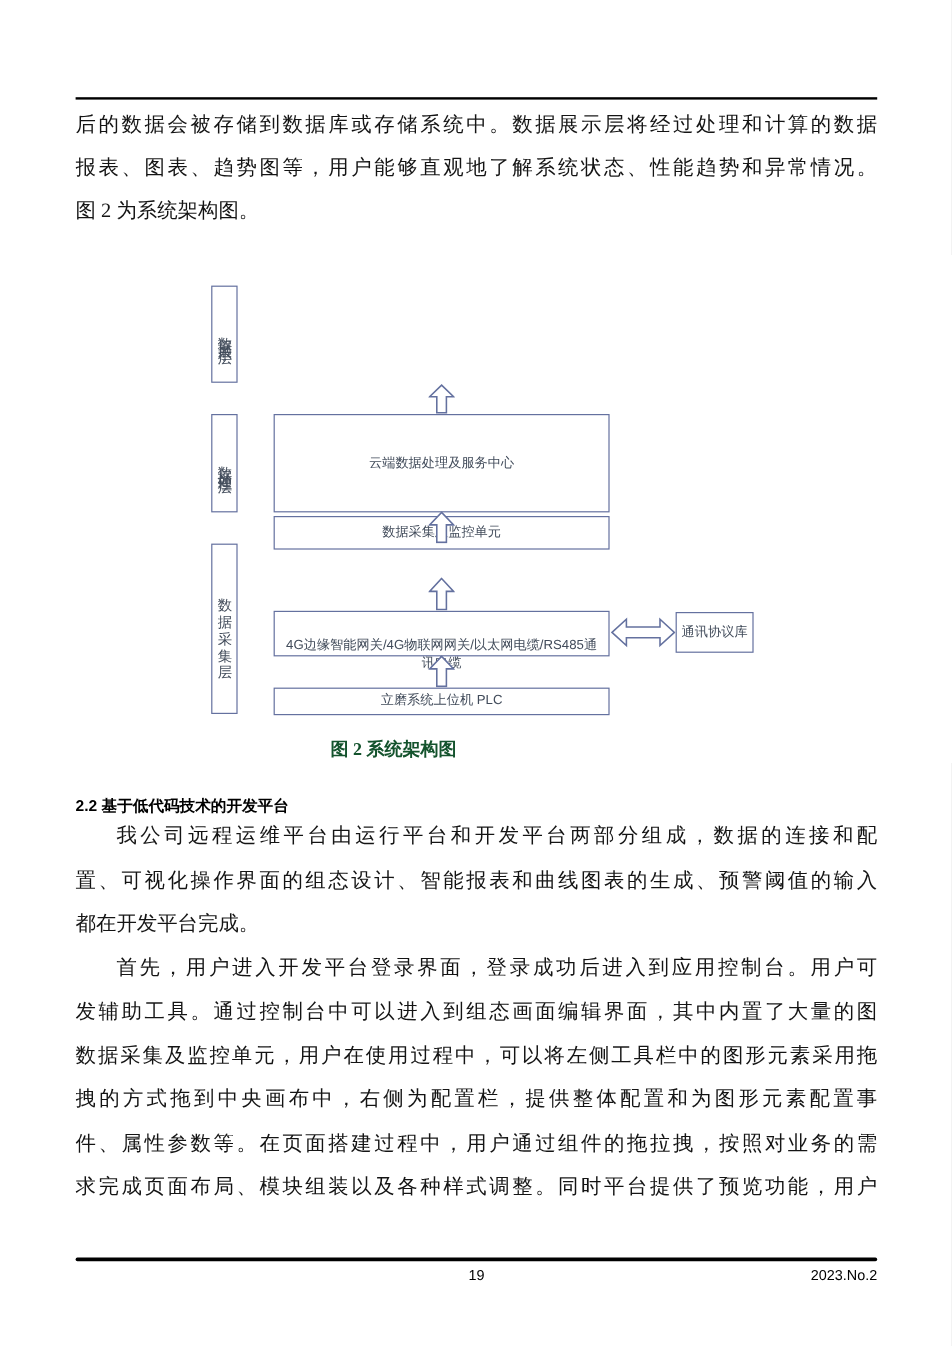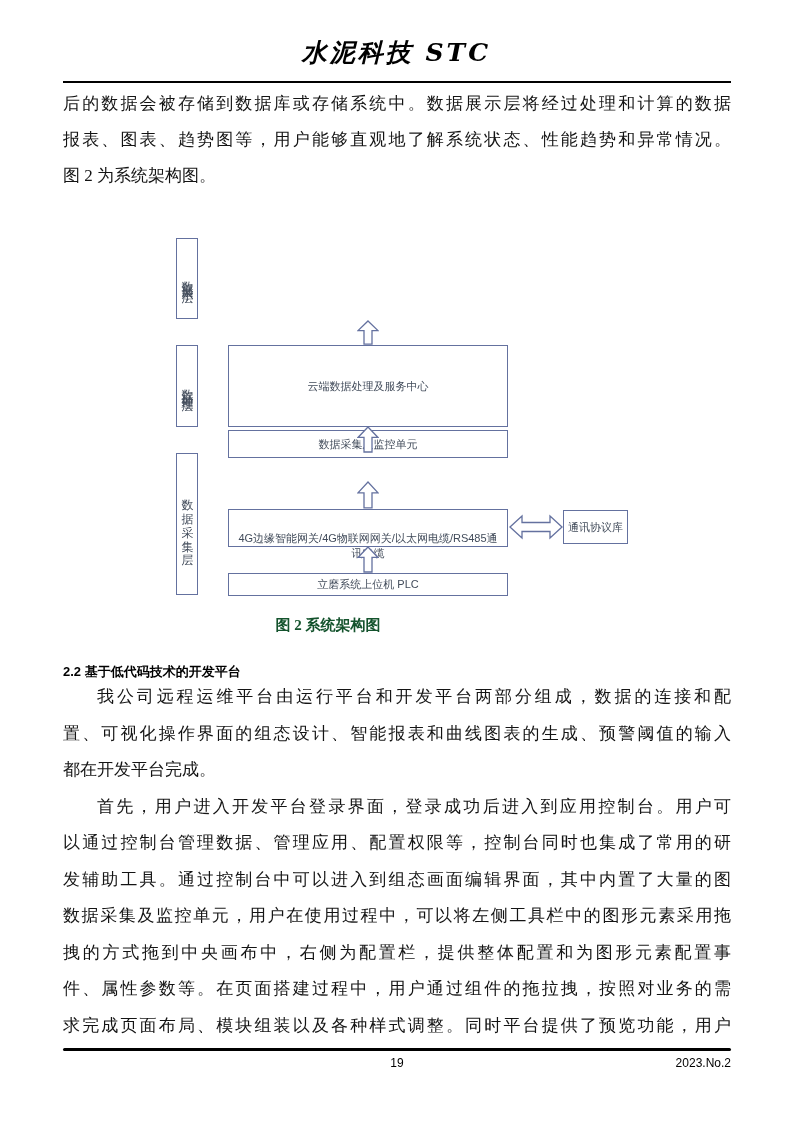--- a/index.html
+++ b/index.html
@@ -56,21 +56,20 @@
     font-family:"Liberation Sans",sans-serif;font-size:12px;color:#000;
   }
   .page-number{position:absolute;left:0;width:100%;text-align:center;}
   .issue{position:absolute;right:0;text-align:right;}
 </style>
 </head>
 <body>
 
 <div class="page">
 
-  <div class="abs journal-title">水泥科技 STC</div>
   <div class="abs header-rule"></div>
 
   <div class="abs textblock" style="top:86px;">
     <div class="bline jline">后的数据会被存储到数据库或存储系统中。数据展示层将经过处理和计算的数据</div>
     <div class="bline jline">报表、图表、趋势图等，用户能够直观地了解系统状态、性能趋势和异常情况。</div>
     <div class="bline pline">图 2 为系统架构图。</div>
   </div>
 
   <div class="abs" style="left:0;top:0;width:793px;height:650px;">
 
@@ -120,21 +119,20 @@
     <div class="abs dcaption">图 2  系统架构图</div>
   </div>
 
   <div class="abs section-heading">2.2 基于低代码技术的开发平台</div>
 
   <div class="abs textblock" style="top:679px;">
     <div class="bline2 jline ind">我公司远程运维平台由运行平台和开发平台两部分组成，数据的连接和配</div>
     <div class="bline2 jline">置、可视化操作界面的组态设计、智能报表和曲线图表的生成、预警阈值的输入</div>
     <div class="bline2 pline">都在开发平台完成。</div>
     <div class="bline2 jline ind">首先，用户进入开发平台登录界面，登录成功后进入到应用控制台。用户可</div>
-    <div class="bline2 jline">以通过控制台管理数据、管理应用、配置权限等，控制台同时也集成了常用的研</div>
     <div class="bline2 jline">发辅助工具。通过控制台中可以进入到组态画面编辑界面，其中内置了大量的图</div>
     <div class="bline2 jline">数据采集及监控单元，用户在使用过程中，可以将左侧工具栏中的图形元素采用拖</div>
     <div class="bline2 jline">拽的方式拖到中央画布中，右侧为配置栏，提供整体配置和为图形元素配置事</div>
     <div class="bline2 jline">件、属性参数等。在页面搭建过程中，用户通过组件的拖拉拽，按照对业务的需</div>
     <div class="bline2 jline">求完成页面布局、模块组装以及各种样式调整。同时平台提供了预览功能，用户</div>
   </div>
 
   <div class="abs footer-rule"></div>
   <div class="abs footer-text">
     <span class="page-number">19</span>

